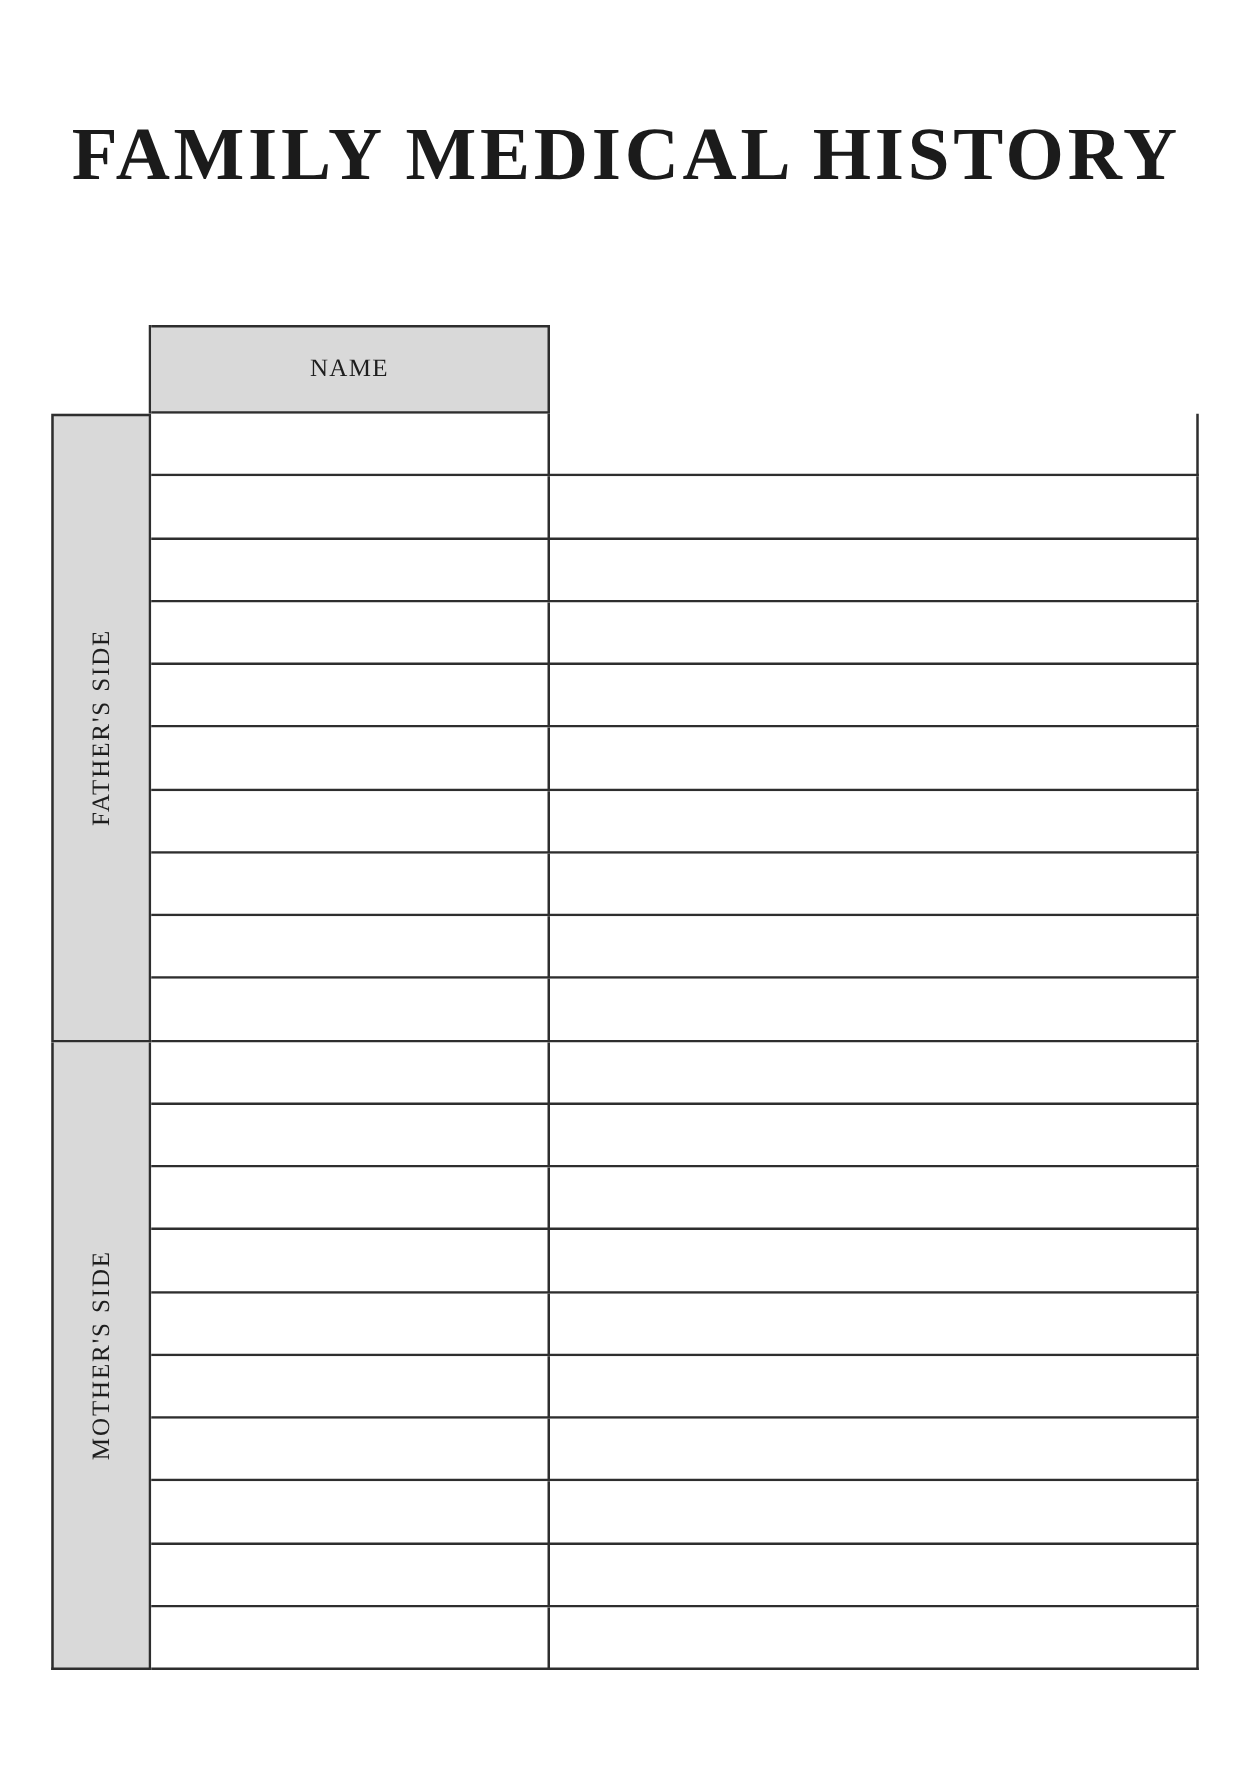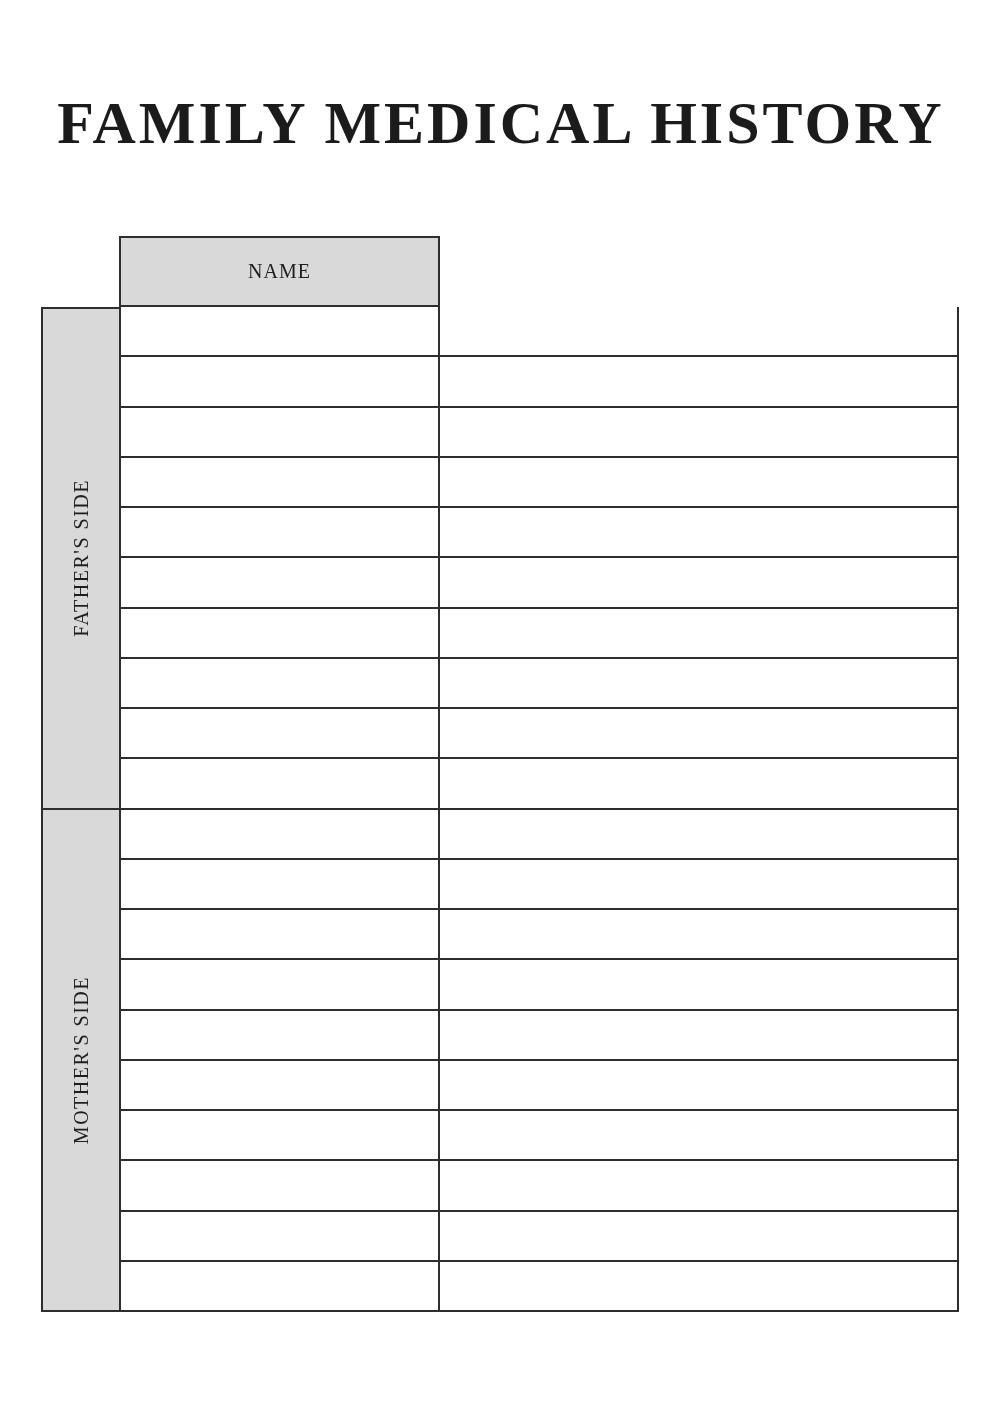--- a/index.html
+++ b/index.html
@@ -26,21 +26,21 @@
     font-family: "Liberation Serif", serif;
     font-size: 60px;
     font-weight: 700;
     letter-spacing: 3px;
     color: #1b1b1b;
     white-space: nowrap;
   }
   .grid {
     position: absolute;
     left: 41px;
-    top: 236px;
+    top: 260px;
     width: 918px;
     height: 1076px;
     display: grid;
     grid-template-columns: 80px 319px 519px;
     grid-template-rows: 71px repeat(20, 50.25px);
   }
   .cell {
     box-sizing: border-box;
     border: 0 solid #2e2e2e;
   }

